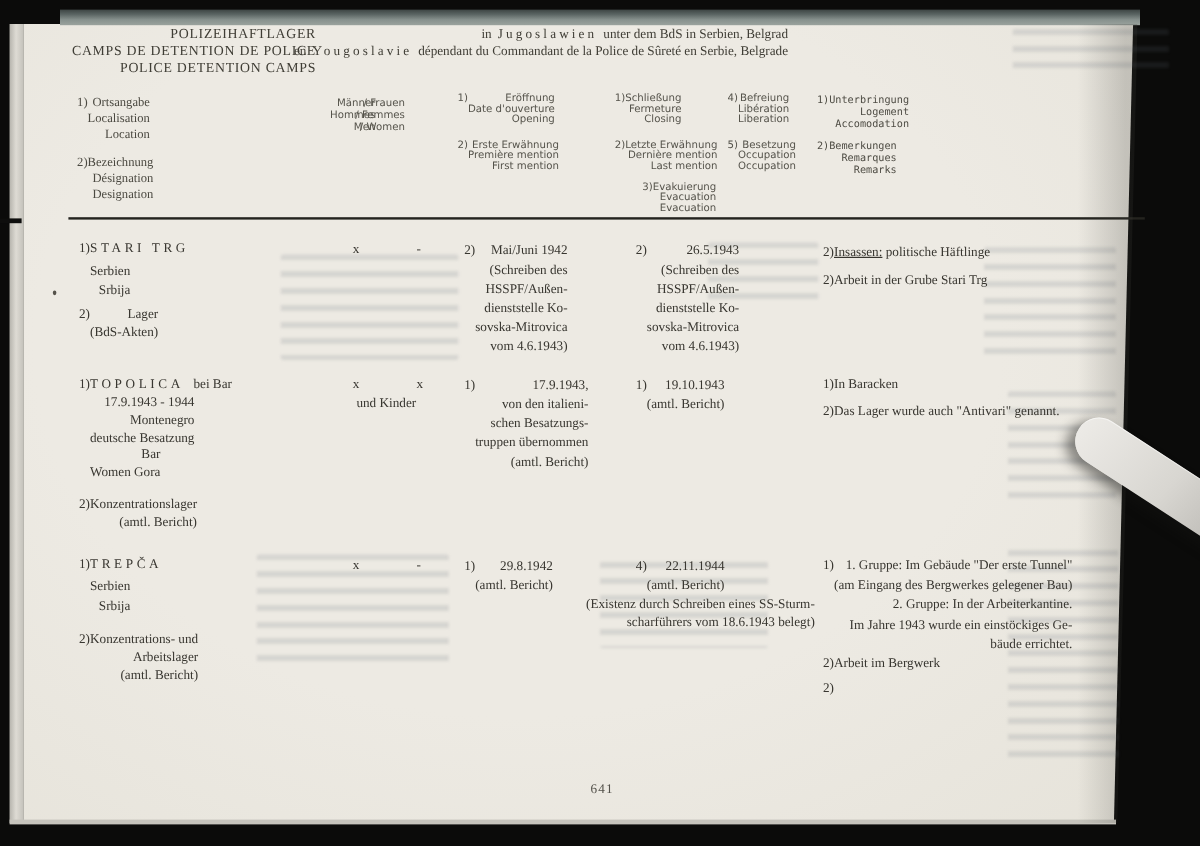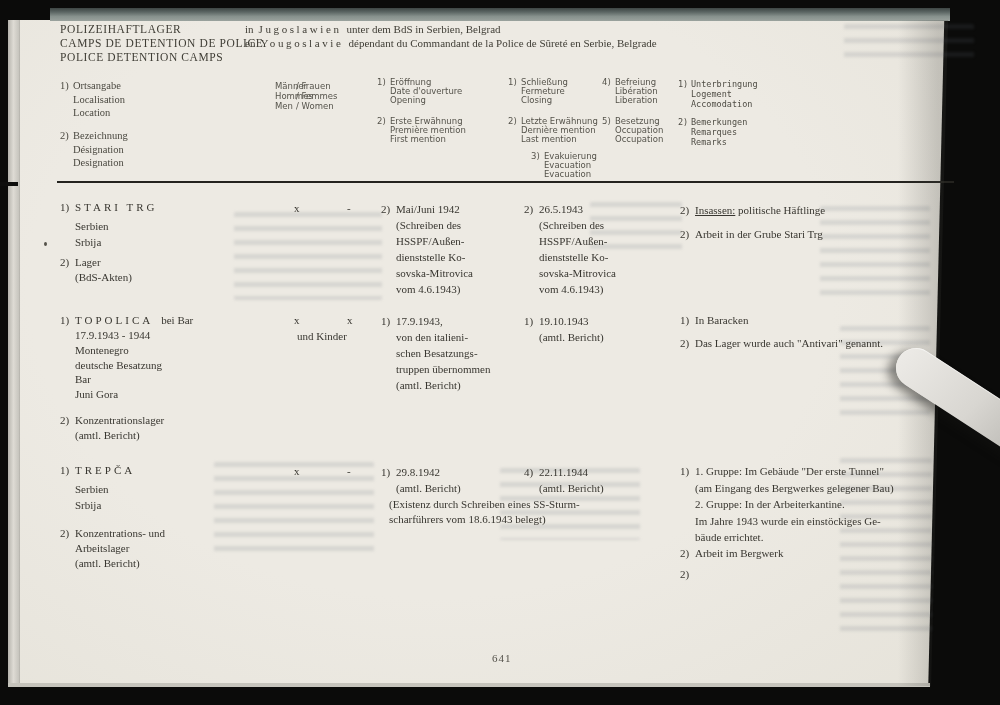--- a/index.html
+++ b/index.html
@@ -1,18 +1,18 @@
 <!DOCTYPE html>
 <html><head>
 <meta charset="utf-8">
 <style>
   html,body{margin:0;padding:0;}
   body{width:1000px;height:705px;background:#0b0b0a;overflow:hidden;
        font-family:"Liberation Serif",serif;}
-  #screen{position:relative;width:1000px;height:705px;overflow:hidden;}
+  #screen{position:relative;width:1000px;height:705px;overflow:hidden;text-align:right;}
   .abs{position:absolute;}
 
   
   .paper{left:8px;top:20px;width:940px;height:666px;
          background:radial-gradient(ellipse at 45% 40%, #edeae3 55%, #e6e3da 100%);
          clip-path:polygon(0 0,99.6% 0,97.9% 100%,0 100%);}
   .edge-left{left:8px;top:20px;width:12px;height:666px;
          background:linear-gradient(90deg,#b6b4ad,#dedbd4 45%,#c7c5be 90%,#b0aea7);}
   .edge-top{left:50px;top:8px;width:900px;height:13px;
          background:linear-gradient(180deg,#3d4543 0%,#5a6462 30%,#87918d 65%,#9aa29d 100%);}
@@ -209,21 +209,21 @@
   </div>
 
   <div class="abs hang entry" style="left:60px;top:314px">
     <span class="num">1)</span>
       <span><span class="name">TOPOLICA</span><span class="sfx">bei Bar</span></span>
   </div>
   <div class="abs entry txt lh15" style="left:75px;top:328px">17.9.1943 - 1944
 Montenegro
 deutsche Besatzung</div>
   <div class="abs entry txt lh15" style="left:75px;top:372px">Bar
-Juni Gora</div>
+Women Gora</div>
   <div class="abs hang entry lh15" style="left:60px;top:413px">
     <span class="num">2)</span>
       <span class="txt">Konzentrationslager
 (amtl. Bericht)</span>
   </div>
   <span class="abs mark" style="left:294px;top:314px">x</span>
   <span class="abs mark" style="left:347px;top:314px">x</span>
   <span class="abs mark" style="left:297px;top:330px">und Kinder</span>
   <div class="abs hang entry lh16" style="left:381px;top:313px;width:140px">
     <span class="num">1)</span>

